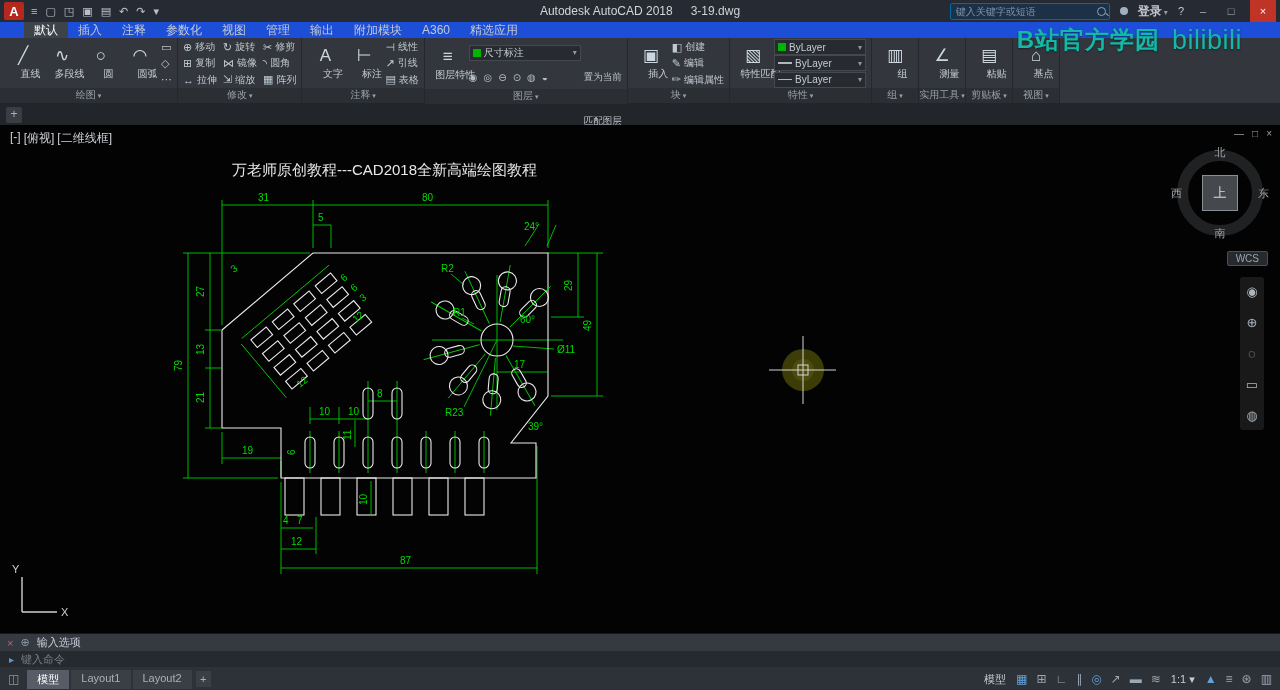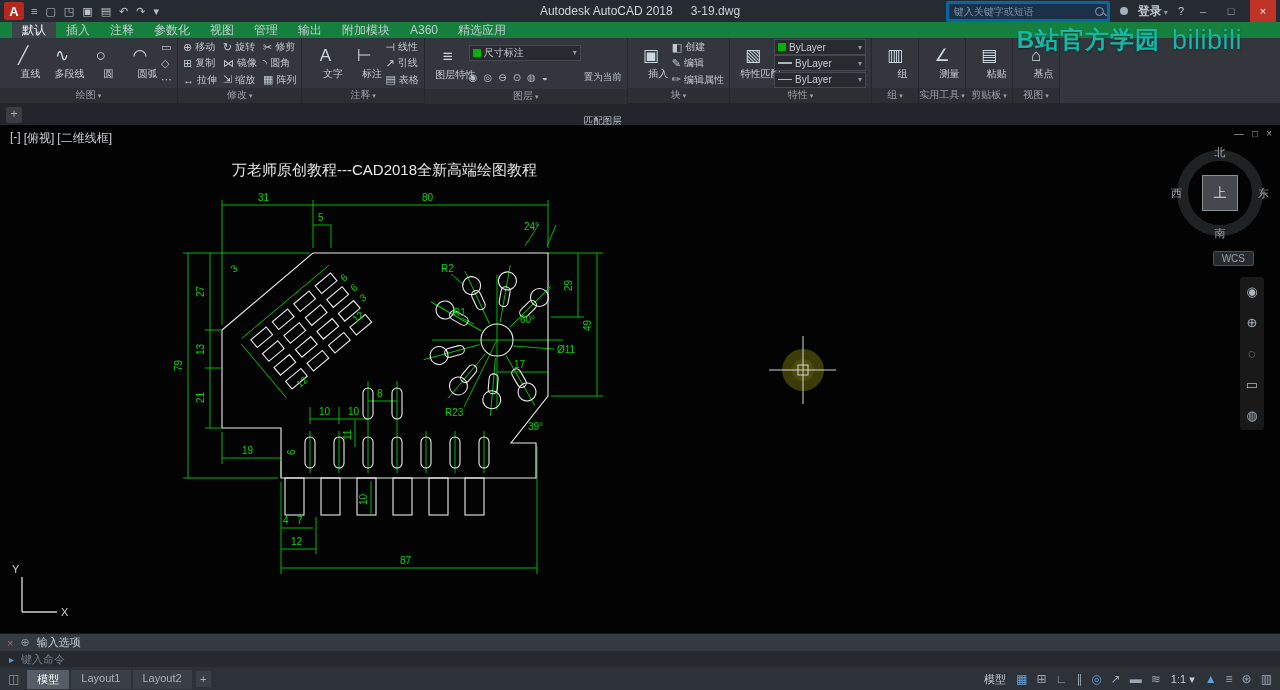--- a/index.html
+++ b/index.html
@@ -6,34 +6,34 @@
     font-family:"Liberation Sans","DejaVu Sans",sans-serif;font-size:12px;color:#c8ccd2;}
   
   .titlebar{height:22px;background:#262b33;display:flex;align-items:center;gap:7px;padding:0 4px;position:relative;}
   .logo{width:20px;height:18px;background:#b5281e;color:#fff;font-weight:bold;font-size:13px;
     display:flex;align-items:center;justify-content:center;border-radius:2px;}
   .qa{display:flex;gap:8px;}
   .qai{color:#b9c2cb;font-size:11px;cursor:default;}
   .tbtitle{position:absolute;left:50%;transform:translateX(-50%);color:#d2d6db;font-size:12px;white-space:nowrap;}
   .tbtitle .doc{margin-left:18px;color:#cdd1d6;}
   .tbright{margin-left:auto;display:flex;align-items:center;gap:10px;}
-  .search{width:152px;height:15px;background:#1c3048;border:3px solid #0369a1;border-radius:2px;
+  .search{width:152px;height:15px;background:#1c3048;border:1px solid #0369a1;border-radius:2px;
     display:flex;align-items:center;padding:0 3px;}
   .search input{flex:1;background:transparent;border:none;outline:none;color:#8ea3b8;font-size:10px;min-width:0;}
   .search input::placeholder{color:#7e93a8;}
   .mag{width:7px;height:7px;border:1.4px solid #8ea3b8;border-radius:50%;position:relative;flex:none;}
   .mag::after{content:"";position:absolute;width:4px;height:1.4px;background:#8ea3b8;transform:rotate(45deg);right:-4px;bottom:-1px;}
   .persondot{width:8px;height:8px;border-radius:50%;background:#9fb0c0;}
   .signin{color:#c3cad2;font-size:12px;font-weight:bold;}
   .signin::after{content:" ▾";font-size:8px;color:#8d97a1;}
   .hlp{color:#c3cad2;font-size:11px;}
   .wb{color:#aeb6bd;font-size:11px;width:18px;text-align:center;}
   .wb.close{background:#c03427;color:#fff;width:26px;height:22px;line-height:22px;}
   
-  .rtabs{height:16px;background:#15803d;display:flex;align-items:center;padding-left:12px;}
+  .rtabs{height:16px;background:#1d4ed8;display:flex;align-items:center;padding-left:24px;}
   .rtab{padding:1px 10px 1px 10px;color:#c3c9cf;font-size:12px;line-height:14px;}
   .rtab.active{background:#3d434b;color:#fff;}
   
   .ribbon{height:65px;background:#33373d;display:flex;position:relative;}
   .panel{display:flex;flex-direction:column;border-right:1px solid #24272c;}
   .pbody{height:50px;display:flex;gap:3px;padding:1px 5px 0 5px;align-items:stretch;}
   .plabel{height:15px;font-size:10px;color:#9aa1a8;text-align:center;line-height:14px;background:#2b2f34;}
   .plabel::after{content:" ▾";font-size:7px;}
   .bigbtn{width:36px;display:flex;flex-direction:column;align-items:center;justify-content:center;gap:2px;color:#c6ccd3;}
   .bigbtn .ic{font-size:17px;line-height:19px;color:#ccd6de;}
@@ -75,21 +75,21 @@
   .vpctrl{position:absolute;left:10px;top:5px;display:flex;gap:3px;font-size:12px;color:#ced2d7;z-index:5;}
   .vpwin{position:absolute;right:8px;top:3px;display:flex;gap:8px;font-size:10px;color:#9aa0a7;z-index:5;}
   .viewcube{position:absolute;top:22px;right:14px;width:92px;height:92px;z-index:5;}
   .vc-ring{position:absolute;inset:3px;border-radius:50%;border:11px solid rgba(135,140,146,.22);}
   .vc-n{position:absolute;top:-2px;left:50%;transform:translateX(-50%);color:#a2a8ae;font-size:11px;}
   .vc-s{position:absolute;bottom:-2px;left:50%;transform:translateX(-50%);color:#a2a8ae;font-size:11px;}
   .vc-w{position:absolute;left:-3px;top:50%;transform:translateY(-50%);color:#a2a8ae;font-size:11px;}
   .vc-e{position:absolute;right:-3px;top:50%;transform:translateY(-50%);color:#a2a8ae;font-size:11px;}
   .vc-face{position:absolute;left:50%;top:50%;transform:translate(-50%,-50%);width:34px;height:34px;background:#45484d;
     border:1px solid #8a8f94;color:#d5d8db;font-size:13px;display:flex;align-items:center;justify-content:center;}
-  .wcs{position:absolute;top:126px;right:26px;padding:1px 8px;font-size:10px;color:#9aa6b2;background:rgba(47,51,56,.8);
+  .wcs{position:absolute;top:126px;right:12px;padding:1px 8px;font-size:10px;color:#9aa6b2;background:rgba(47,51,56,.8);
     border:1px solid #4a4f55;border-radius:2px;z-index:5;}
   .navbar{position:absolute;top:152px;right:16px;width:24px;background:rgba(160,166,172,.14);border-radius:3px;
     display:flex;flex-direction:column;align-items:center;padding:8px 0;gap:18px;z-index:5;}
   .nbi{color:#aeb6bd;font-size:13px;line-height:13px;}
   
   .cmd{height:33px;border-top:1px solid #15171a;}
   .cmdrow1{height:17px;background:#353a40;display:flex;align-items:center;gap:7px;padding:0 7px;font-size:11px;color:#c7cdd5;white-space:nowrap;overflow:hidden;}
   .cmdx{color:#c0626a;font-size:11px;}
   .cmdtool{color:#8a99a8;font-size:11px;}
   .opts{color:#8fb3da;}

